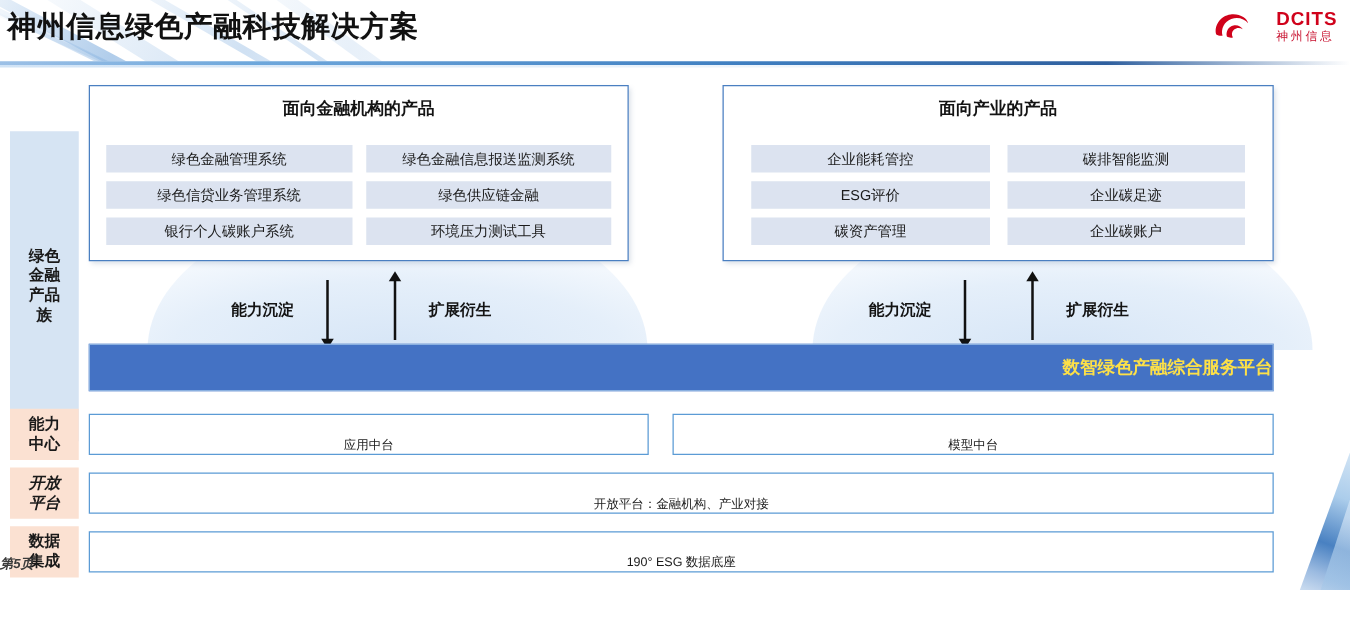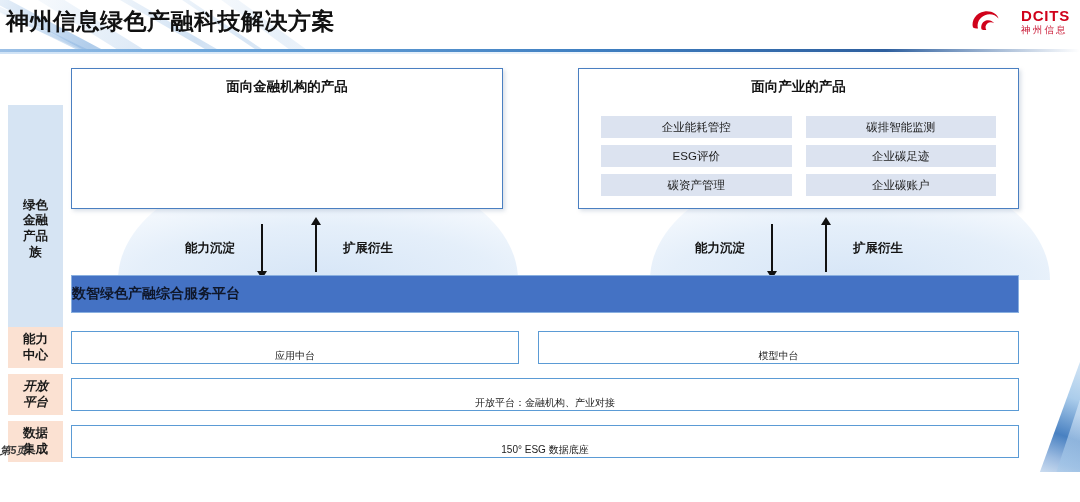--- a/index.html
+++ b/index.html
@@ -255,22 +255,22 @@
 
   
   #platform-bar {
     position: absolute;
     left: 71px; top: 275px;
     width: 948px; height: 38px;
     background: #4472C4;
     border: 1.6px solid #8AB0E0;
     display: flex;
     align-items: center;
-    justify-content: flex-start;
-    color: #0f172a;
+    justify-content: flex-end;
+    color: #fde047;
     font-size: 14px;
     font-weight: bold;
     z-index: 3;
   }
 
   
   .layer-box {
     position: absolute;
     background: #ffffff;
     border: 1.6px solid #5B9BD5;
@@ -368,20 +368,28 @@
   </div>
   <div class="sidebar-item peach" id="sb-data">
     <span>
       <span>数据</span><br>
       <span>集成</span>
     </span>
   </div>
 
   <div class="product-panel" id="panel-fin">
     <div class="panel-title">面向金融机构的产品</div>
+    <div class="chip-grid">
+      <div class="chip">绿色金融管理系统</div>
+      <div class="chip">绿色金融信息报送监测系统</div>
+      <div class="chip">绿色信贷业务管理系统</div>
+      <div class="chip">绿色供应链金融</div>
+      <div class="chip">银行个人碳账户系统</div>
+      <div class="chip">环境压力测试工具</div>
+    </div>
   </div>
 
   <div class="product-panel" id="panel-ind">
     <div class="panel-title">面向产业的产品</div>
     <div class="chip-grid">
       <div class="chip">企业能耗管控</div>
       <div class="chip">碳排智能监测</div>
       <div class="chip">ESG评价</div>
       <div class="chip">企业碳足迹</div>
       <div class="chip">碳资产管理</div>
@@ -410,18 +418,18 @@
   <div class="layer-box" id="box-app">
     <span>应用中台</span>
   </div>
   <div class="layer-box" id="box-model">
     <span>模型中台</span>
   </div>
   <div class="layer-box" id="box-open">
     <span>开放平台：金融机构、产业对接</span>
   </div>
   <div class="layer-box" id="box-data">
-    <span>150° ESG 数据底座</span>
+    <span>190° ESG 数据底座</span>
   </div>
 
   <div id="page-footer">第5页</div>
 
 </div>
 
 </body></html>

